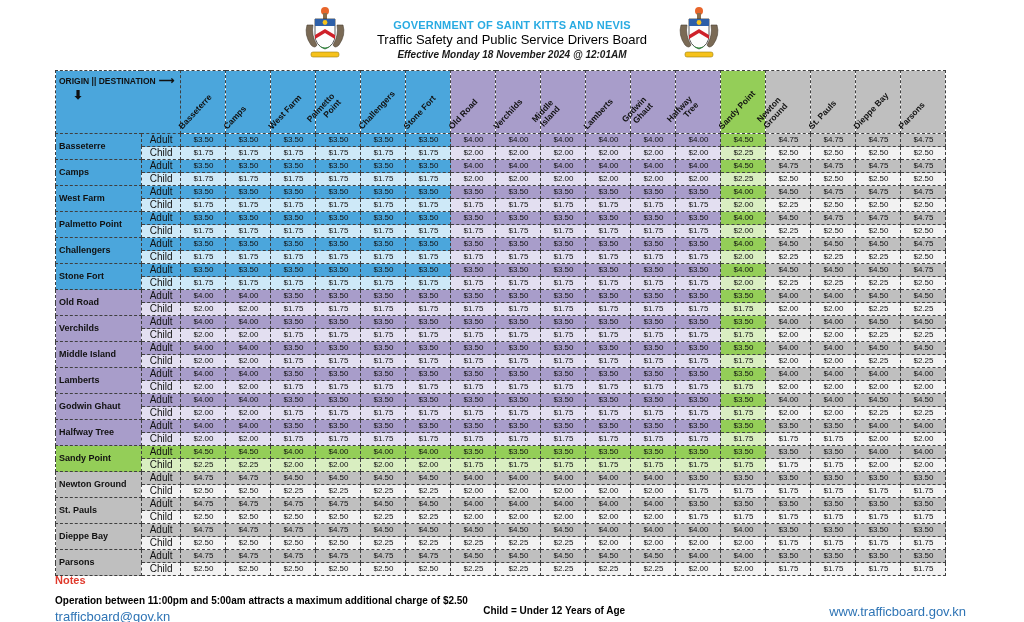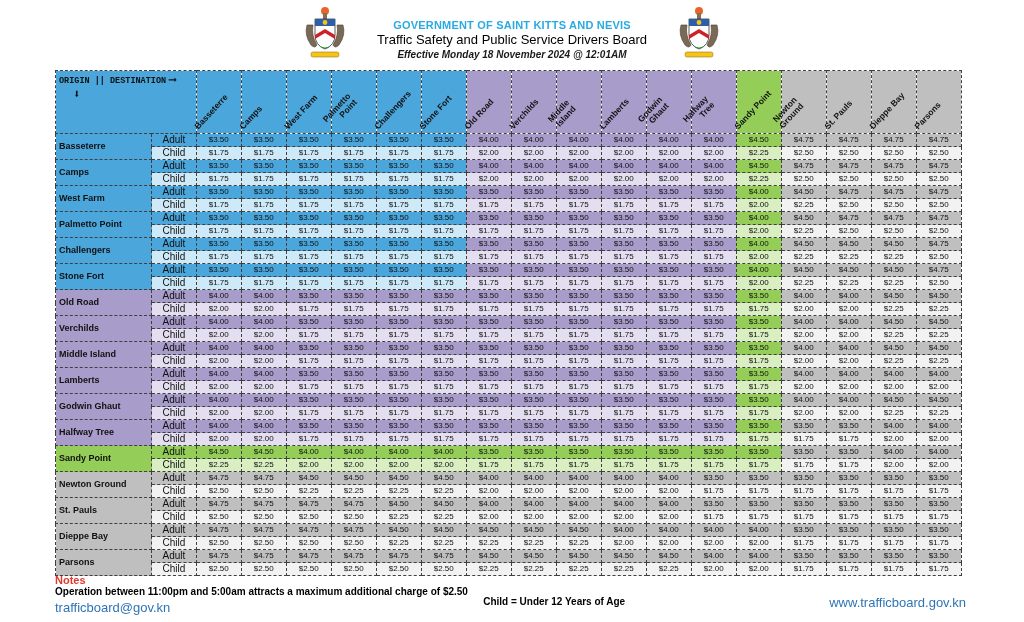--- a/index.html
+++ b/index.html
@@ -11,39 +11,39 @@
   .t-gov{font-size:11px;font-weight:bold;color:#29ABE2;letter-spacing:.2px;}
   .t-board{font-size:13px;font-weight:normal;color:#000;}
   .t-main{font-size:15px;font-weight:bold;color:#000;margin-top:1px;}
   .t-eff{font-size:10px;font-style:italic;font-weight:bold;color:#1a1a1a;}
 
   
   .tbl-wrap{position:absolute;left:55px;top:70px;}
   table{border-collapse:collapse;table-layout:fixed;}
   th,td{border:1px dashed #3f3f3f;padding:0;margin:0;color:#111;}
   thead th{height:58px;}
-  .corner{text-align:left;vertical-align:top;padding:4px 20px 0 3px;font-family:Liberation Mono, monospace;}
+  .corner{text-align:left;vertical-align:top;padding:4px 6px 0 3px;}
   .corner-line{font-size:8.5px;font-weight:bold;white-space:nowrap;display:flex;align-items:center;gap:3px;}
   .arrow-right{font-size:11px;font-weight:bold;line-height:1;}
   .arrow-down{font-size:12px;font-weight:bold;line-height:1;margin:3px 0 0 14px;}
   .colhead{position:relative;}
   .rot{position:absolute;left:3px;bottom:2px;transform:rotate(-47deg);transform-origin:0 100%;white-space:pre;font-size:8.5px;font-weight:bold;line-height:1.1;text-align:right;}
   tbody td,tbody th{height:12px;font-size:8px;text-align:center;vertical-align:middle;line-height:1;}
   th.origin{text-align:left;font-size:9px;font-weight:bold;padding-left:3px;}
   td.ftype{font-size:10px;}
 
   
   .sec0a{background:#4BA6DC;} .sec0c{background:#CEE9F8;}
   .sec1a{background:#A89DCA;} .sec1c{background:#E3DFF1;}
   .sec2a{background:#94CE58;} .sec2c{background:#D9EEC1;}
   .sec3a{background:#BFBFBF;} .sec3c{background:#F2F2F2;}
 
   
   .notes{position:absolute;left:55px;right:58px;top:574px;}
-  .notes-title{font-size:11px;font-weight:bold;color:#E0392B;margin-bottom:0;}
+  .notes-title{font-size:11px;font-weight:bold;color:#E0392B;margin-bottom:9px;}
   .notes-row{display:flex;justify-content:space-between;align-items:center;}
   .n-left{width:46%;}
   .n-mid{width:22%;}
   .n-right{width:30%;text-align:right;}
   .n-bold{font-size:10px;font-weight:bold;color:#000;}
   .n-link{font-size:13px;color:#2E74B5;margin-top:3px;display:inline-block;cursor:pointer;}
 </style>
 </head>
 <body>
 

